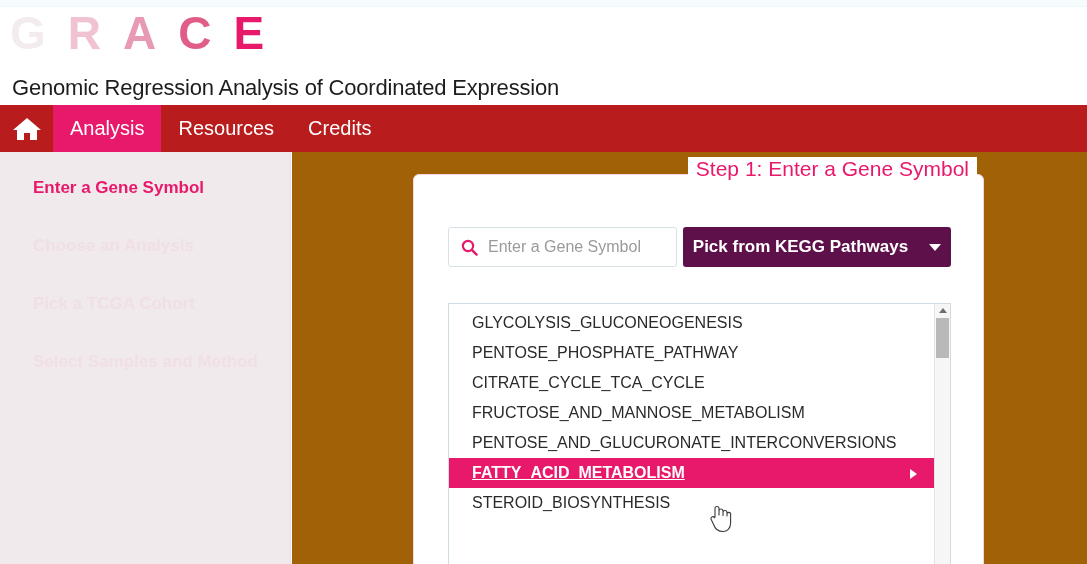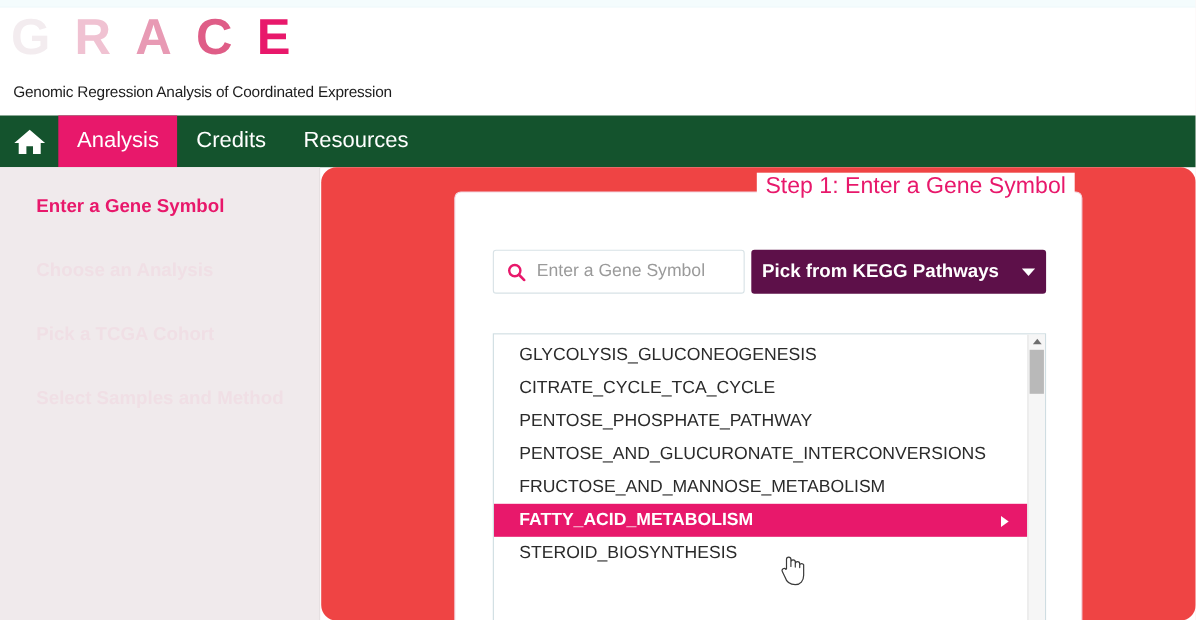--- a/index.html
+++ b/index.html
@@ -29,30 +29,30 @@
     position: absolute; left: 10px; top: 3px;
     font-size: 46px; font-weight: bold;
     letter-spacing: 22px;
     font-family: "Liberation Sans", sans-serif;
     white-space: nowrap;
     line-height: 1;
   }
   .logo span { display: inline-block; }
   .tagline {
     position: absolute; left: 12px; top: 68px;
-    font-size: 14px; color: #1d1d1d;
+    font-size: 22px; color: #1d1d1d;
     font-family: "Liberation Sans", sans-serif;
     letter-spacing: -0.2px;
     white-space: nowrap;
   }
 
   
   .navbar {
     position: absolute; top: 105px; left: 0; width: 1087px; height: 47px;
-    background: #14532d;
+    background: #b91c1c;
     display: flex; align-items: stretch;
   }
   .nav-home {
     width: 53px; display: flex; align-items: center; justify-content: center;
     cursor: pointer;
   }
   .nav-home svg { display: block; }
   .nav-item {
     display: flex; align-items: center; padding: 0 17px;
     color: #ffffff; font-size: 20px;
@@ -74,21 +74,21 @@
     white-space: nowrap; cursor: pointer;
   }
   .side-item.s0 { top: 26px; color: #e8186b; }
   .side-item.s1 { top: 84px; color: #f0dfe5; }
   .side-item.s2 { top: 142px; color: #f0dfe5; }
   .side-item.s3 { top: 200px; color: #f0dfe5; }
 
   
   .main {
     position: absolute; top: 152px; left: 292px;
-    width: 795px; height: 412px; background: #ef4444; border-radius: 14px;
+    width: 795px; height: 412px; background: #a16207;
   }
 
   
   .fieldset {
     position: absolute; left: 121px; top: 22px;
     width: 571px; height: 420px;
     border: 1px solid #f2d6e0;
     border-radius: 6px;
     background: #ffffff;
   }
@@ -150,21 +150,21 @@
   .dd-list { flex: 1 1 auto; padding-top: 4px; }
   .dd-item {
     height: 30px; line-height: 30px;
     padding-left: 23px;
     font-size: 16px; color: #2a2a2a;
     font-family: "Liberation Sans", sans-serif;
     white-space: nowrap; cursor: pointer;
     position: relative;
   }
   .dd-item.highlighted {
-    background: #e8186b; color: #ffffff; font-weight: bold;
+    background: #e8186b; color: #ffffff; font-weight: bold; text-decoration: underline;
   }
   .submenu-arrow {
     position: absolute; right: 17px; top: 11px;
     width: 0; height: 0;
     border-top: 5px solid transparent;
     border-bottom: 5px solid transparent;
     border-left: 7px solid #ffffff;
   }
 
   
@@ -204,22 +204,22 @@
   </div>
 
   <div class="navbar">
     <div class="nav-home">
       <svg width="30" height="26" viewBox="0 0 30 26" aria-hidden="true">
         <path d="M15 2 L29 14 L25 14 L25 24 L18 24 L18 17 L12 17 L12 24 L5 24 L5 14 L1 14 Z" fill="#ffffff"></path>
       </svg>
     </div>
     <div class="nav-items" style="display:flex;">
         <div class="nav-item active">Analysis</div>
+        <div class="nav-item">Resources</div>
         <div class="nav-item">Credits</div>
-        <div class="nav-item">Resources</div>
       </div>
   </div>
 
   <div class="sidebar">
       <div class="side-item s0">Enter a Gene Symbol</div>
       <div class="side-item s1">Choose an Analysis</div>
       <div class="side-item s2">Pick a TCGA Cohort</div>
       <div class="side-item s3">Select Samples and Method</div>
     </div>
 
@@ -239,24 +239,24 @@
         </div>
         <button class="kegg-btn">
           <span>Pick from KEGG Pathways</span>
           <span class="caret-down"></span>
         </button>
       </div>
 
       <div class="dropdown">
         <div class="dd-list">
             <div class="dd-item"><span>GLYCOLYSIS_GLUCONEOGENESIS</span></div>
+            <div class="dd-item"><span>PENTOSE_PHOSPHATE_PATHWAY</span></div>
             <div class="dd-item"><span>CITRATE_CYCLE_TCA_CYCLE</span></div>
-            <div class="dd-item"><span>PENTOSE_PHOSPHATE_PATHWAY</span></div>
+            <div class="dd-item"><span>FRUCTOSE_AND_MANNOSE_METABOLISM</span></div>
             <div class="dd-item"><span>PENTOSE_AND_GLUCURONATE_INTERCONVERSIONS</span></div>
-            <div class="dd-item"><span>FRUCTOSE_AND_MANNOSE_METABOLISM</span></div>
             <div class="dd-item highlighted"><span>FATTY_ACID_METABOLISM</span><span class="submenu-arrow"></span></div>
             <div class="dd-item"><span>STEROID_BIOSYNTHESIS</span></div>
           </div>
         <div class="dd-scrollbar">
           <span class="sb-arrow-up"></span>
           <span class="sb-thumb"></span>
         </div>
       </div>
     </div>
   </div>

